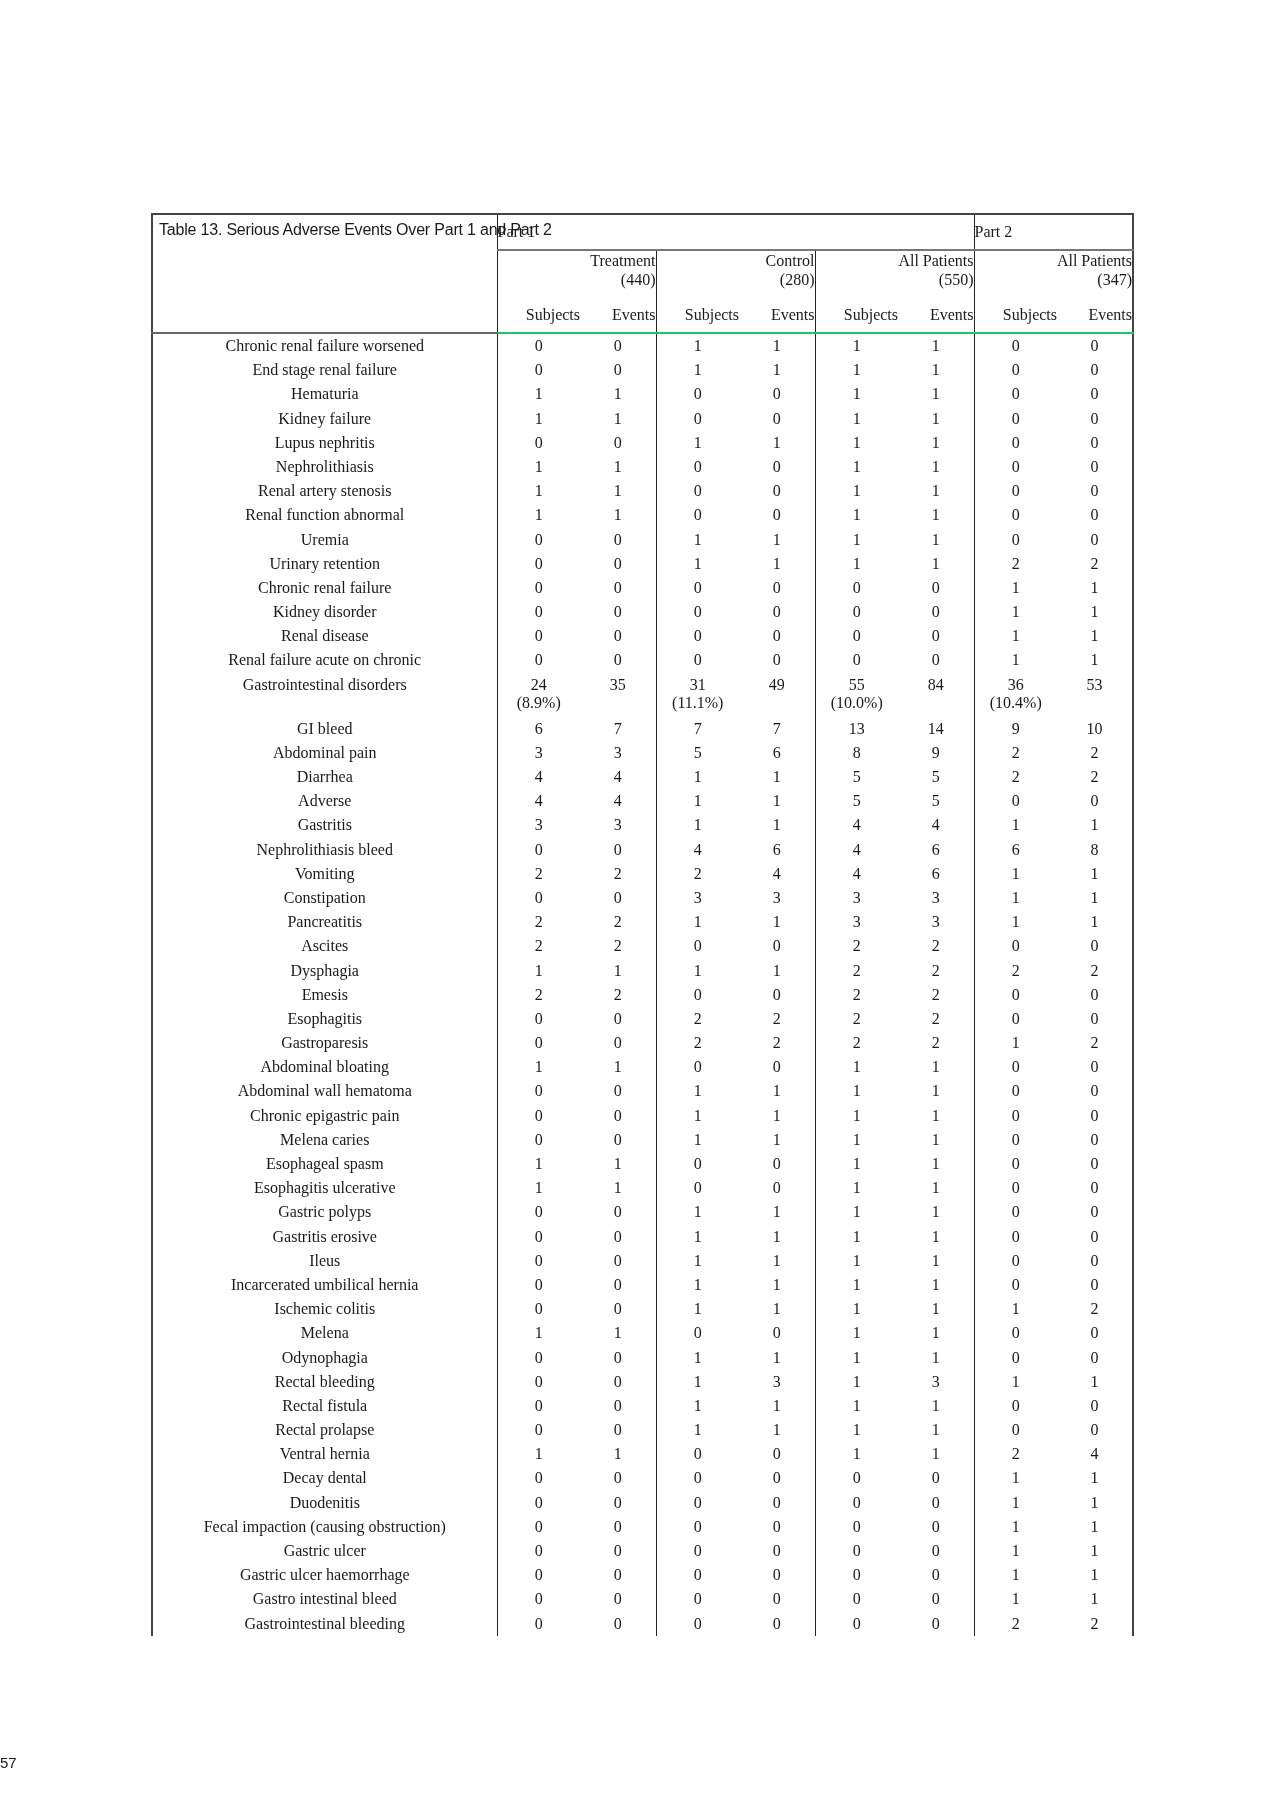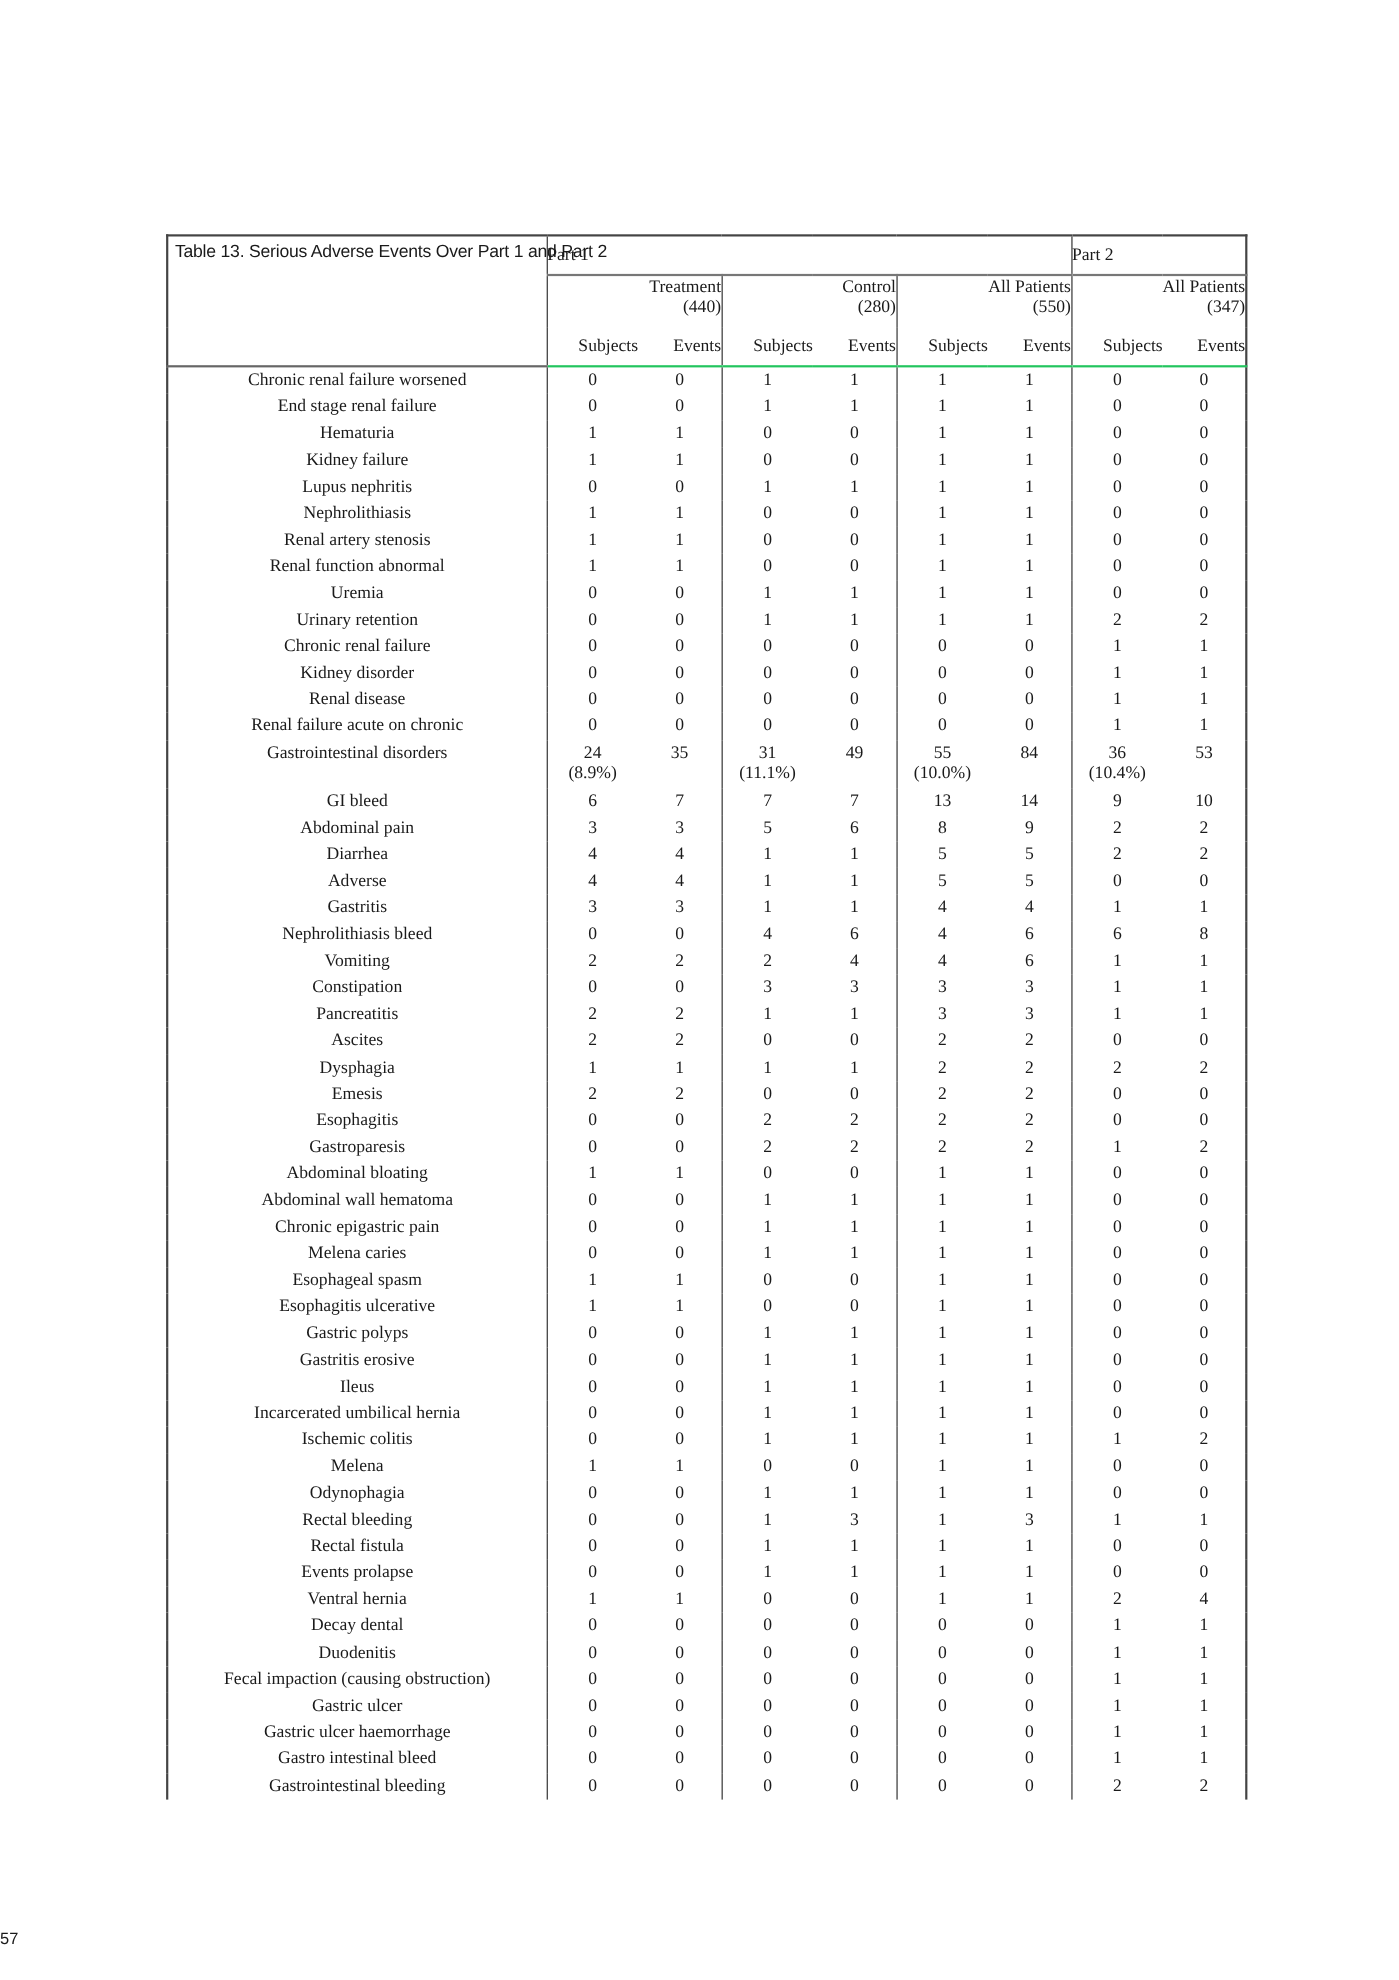--- a/index.html
+++ b/index.html
@@ -553,21 +553,21 @@
         <td class="num"><span>0</span></td>
         <td class="num"><span>0</span></td>
         <td class="num bl"><span>1</span></td>
         <td class="num"><span>1</span></td>
         <td class="num bl"><span>1</span></td>
         <td class="num"><span>1</span></td>
         <td class="num bl"><span>0</span></td>
         <td class="num last"><span>0</span></td>
       </tr>
       <tr>
-        <td class="term">Events prolapse</td>
+        <td class="term">Rectal prolapse</td>
         <td class="num"><span>0</span></td>
         <td class="num"><span>0</span></td>
         <td class="num bl"><span>1</span></td>
         <td class="num"><span>1</span></td>
         <td class="num bl"><span>1</span></td>
         <td class="num"><span>1</span></td>
         <td class="num bl"><span>0</span></td>
         <td class="num last"><span>0</span></td>
       </tr>
       <tr>

